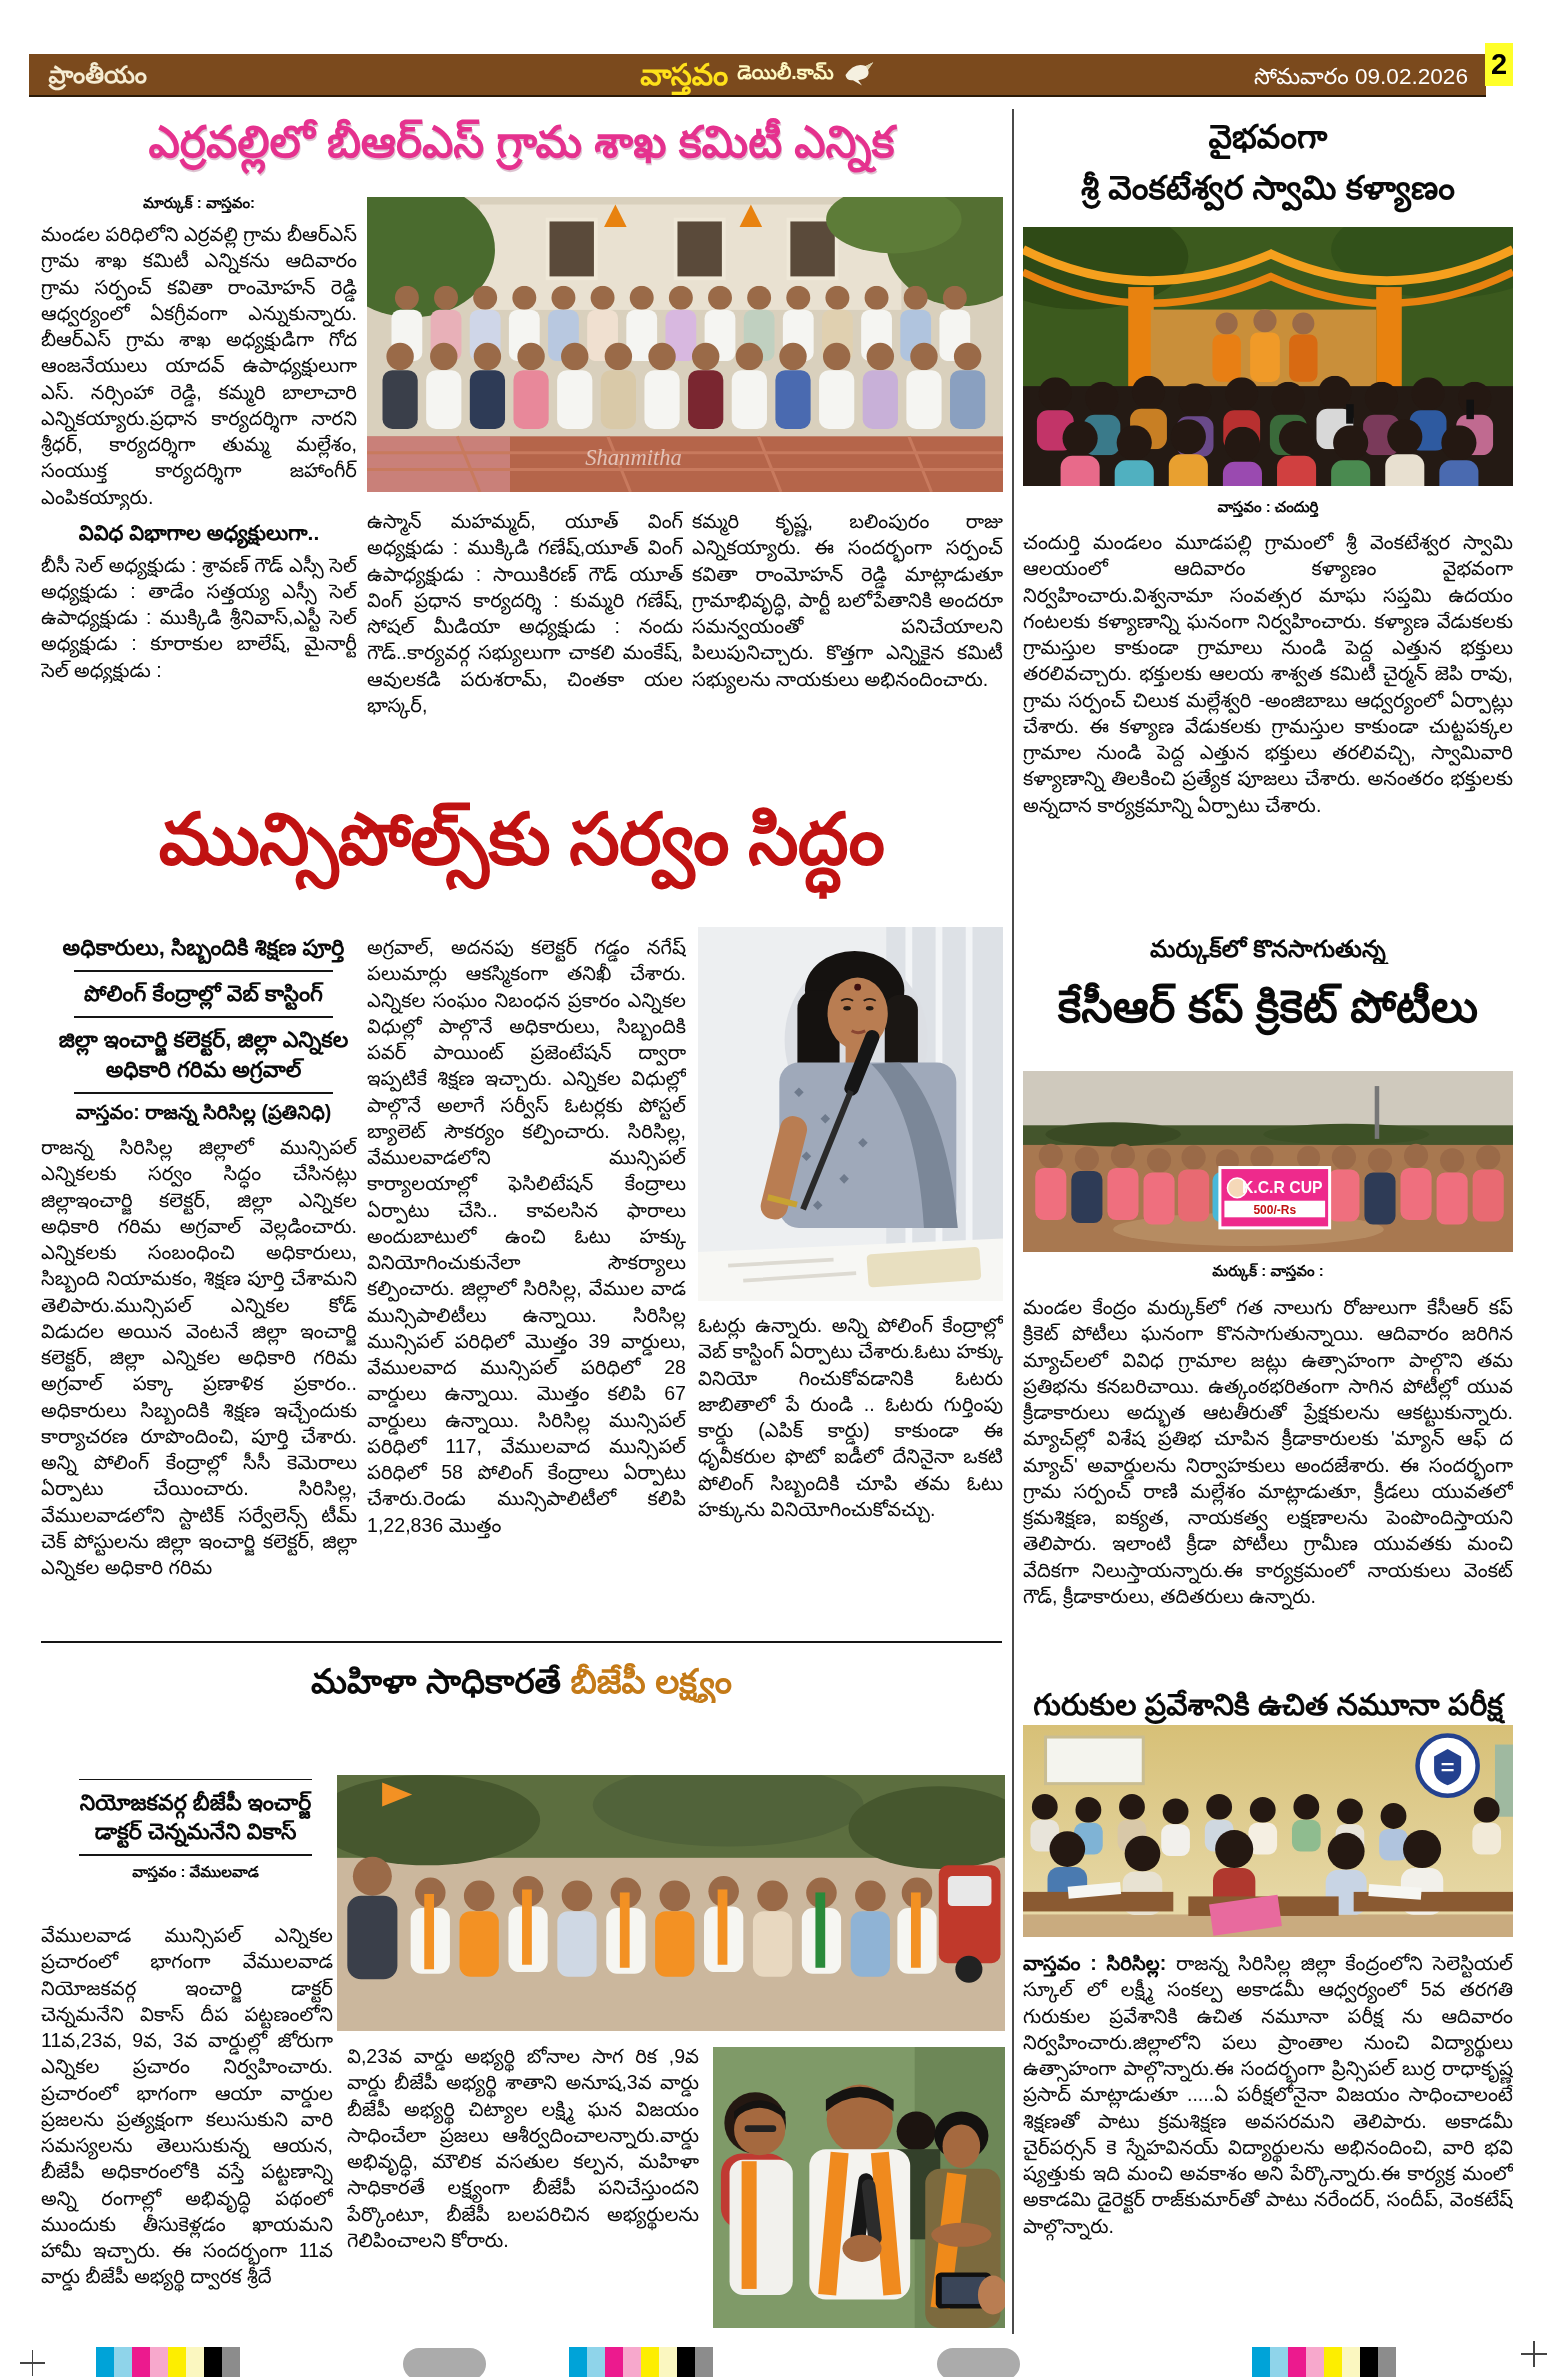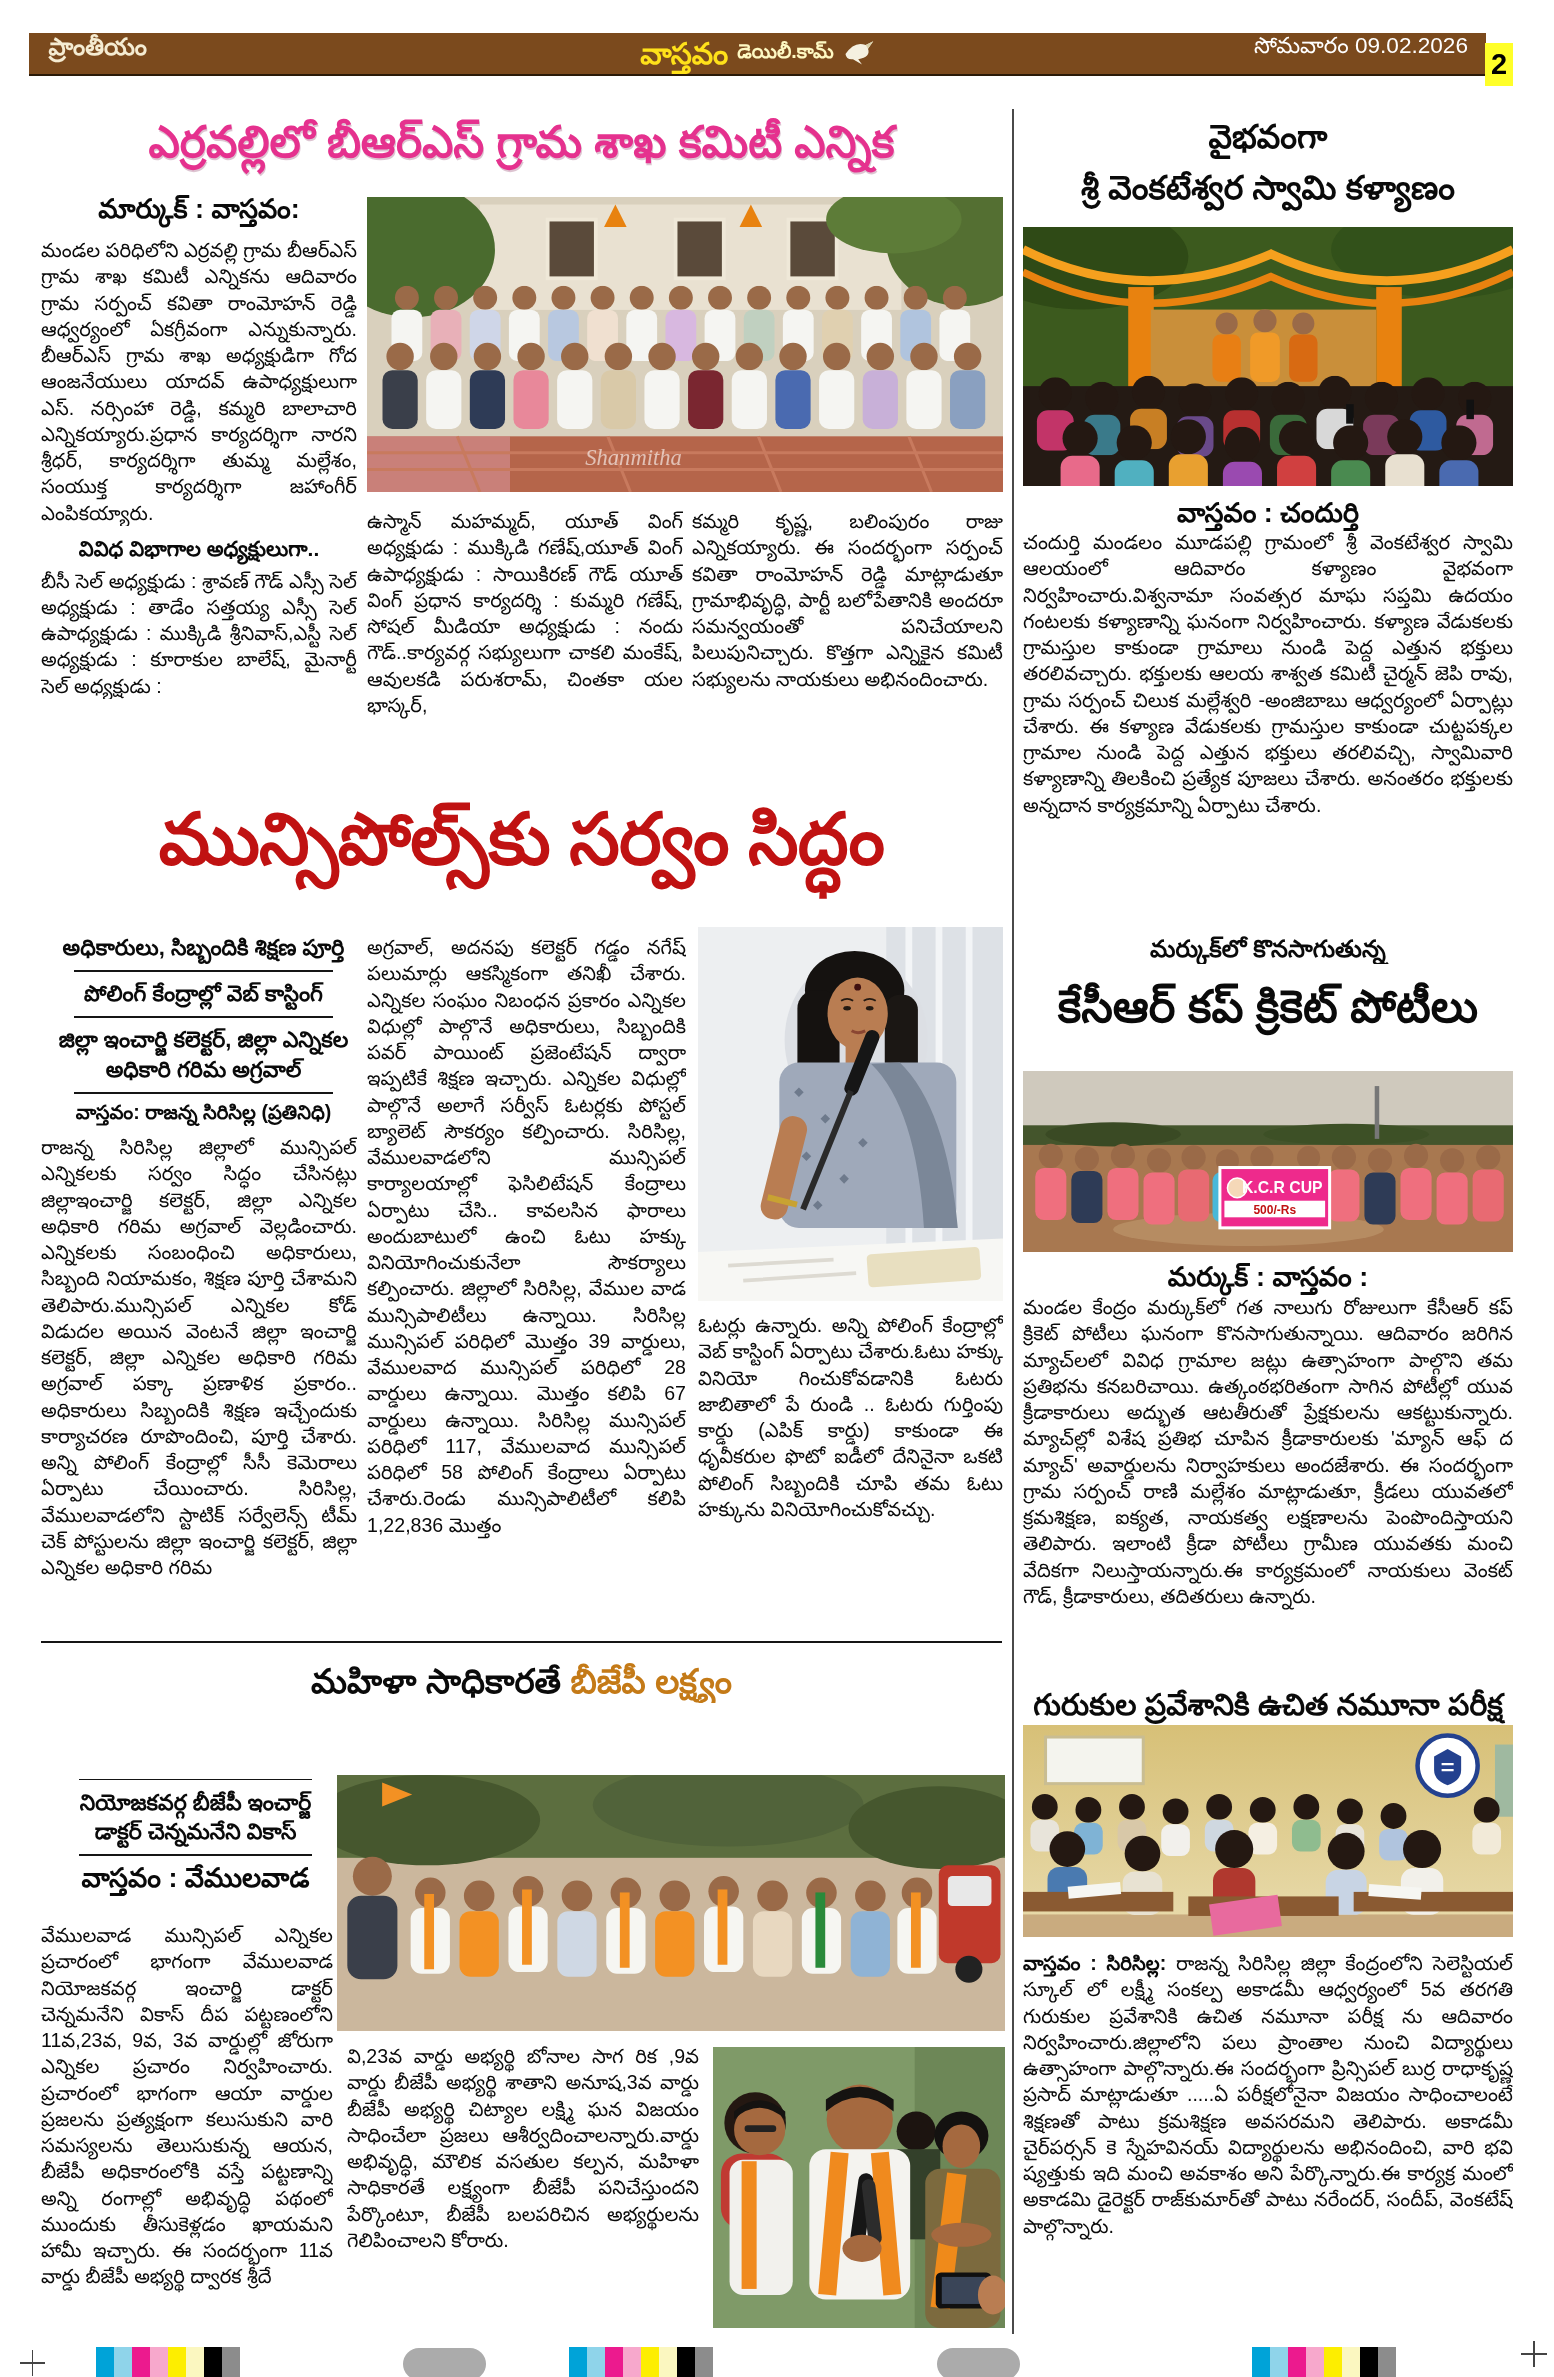--- a/index.html
+++ b/index.html
@@ -1,42 +1,42 @@
 <!DOCTYPE html>
 <html style="--page-bg: #ffffff; --masthead-brown: #7b4a1d; --masthead-yellow: #ffe11a; --headline-pink: #e5318e; --headline-red: #c01212; --headline-orange: #c47a17;font-size:12px"><head>
 <meta charset="utf-8">
 <style>
   html,body{margin:0;padding:0;background:#e8e8e8;}
   .page{position:relative;width:1555px;height:2377px;background:var(--page-bg,#fff);
         font-family:"Liberation Sans","DejaVu Sans",sans-serif;color:#0a0a0a;overflow:hidden;}
   .abs{position:absolute;}
   .b{font-weight:bold;}
   
-  .masthead{left:29px;top:33px;width:1457px;height:41px;background:var(--masthead-brown,#7b4a1d);
-            border-bottom:2.3px solid #2a1a08;display:flex;align-items:flex-start;gap:25px;}
+  .masthead{left:29px;top:54px;width:1457px;height:41px;background:var(--masthead-brown,#7b4a1d);
+            border-bottom:2.3px solid #2a1a08;display:flex;align-items:flex-end;gap:25px;}
   .m-section{color:#f5ecd2;font-size:24px;font-weight:bold;padding-left:19.6px;}
   .m-center{position:absolute;left:0;right:0;top:0;bottom:0;display:flex;align-items:center;justify-content:center;gap:9px;}
   .m-name{color:var(--masthead-yellow,#ffe11a);font-size:30px;font-weight:bold;line-height:1;}
   .m-suffix{color:#fef9c3;font-size:19.6px;font-weight:bold;}
   .m-date{margin-left:auto;color:#fff;font-size:22.6px;padding-right:18px;}
   .pagebox{left:1485px;top:43px;width:28px;height:43px;background:#ffff29;display:flex;align-items:center;justify-content:center;
            font-size:29px;font-weight:bold;color:#000;}
   
   .hl{font-weight:bold;text-align:center;overflow:hidden;}
   .hl-pink{color:var(--headline-pink,#e5318e);font-size:44px;line-height:1.3;text-shadow:0.8px 1.5px 0 rgba(120,20,70,.25);}
   .hl-red{color:var(--headline-red,#c01212);font-size:72px;line-height:1.25;letter-spacing:-0.8px;}
   .hl-black44{color:#0a0a0a;font-size:33px;line-height:1.55;}
   .hl-black42{color:#0a0a0a;font-size:24px;line-height:1.3;}
   .hl-black60{color:#0a0a0a;font-size:45px;line-height:1.3;}
   .hl-black40{color:#0a0a0a;font-size:30px;line-height:1.3;}
   .hl-mixed{font-size:34px;line-height:1.3;}
   .hl-orange{color:var(--headline-orange,#c47a17);}
   
   .body{font-size:19.6px;line-height:1.34;text-align:justify;overflow:hidden;}
-  .dl{font-weight:bold;text-align:center;font-size:27px;overflow:hidden;}
+  .dl{font-weight:bold;text-align:center;font-size:15px;overflow:hidden;}
   .deck{overflow:hidden;}
   .deckline{font-weight:bold;text-align:center;font-size:22px;line-height:1.35;}
   .rule{height:1.5px;background:#151515;margin:7.5px auto;width:86%;}
   .hrule{height:1.5px;background:#151515;}
   .vrule{width:1.5px;background:#4a4a4a;}
   
   .ph{overflow:hidden;background:#ddd;}
   .ph svg{display:block;width:100%;height:100%;}
   
   .cbar{display:flex;}

